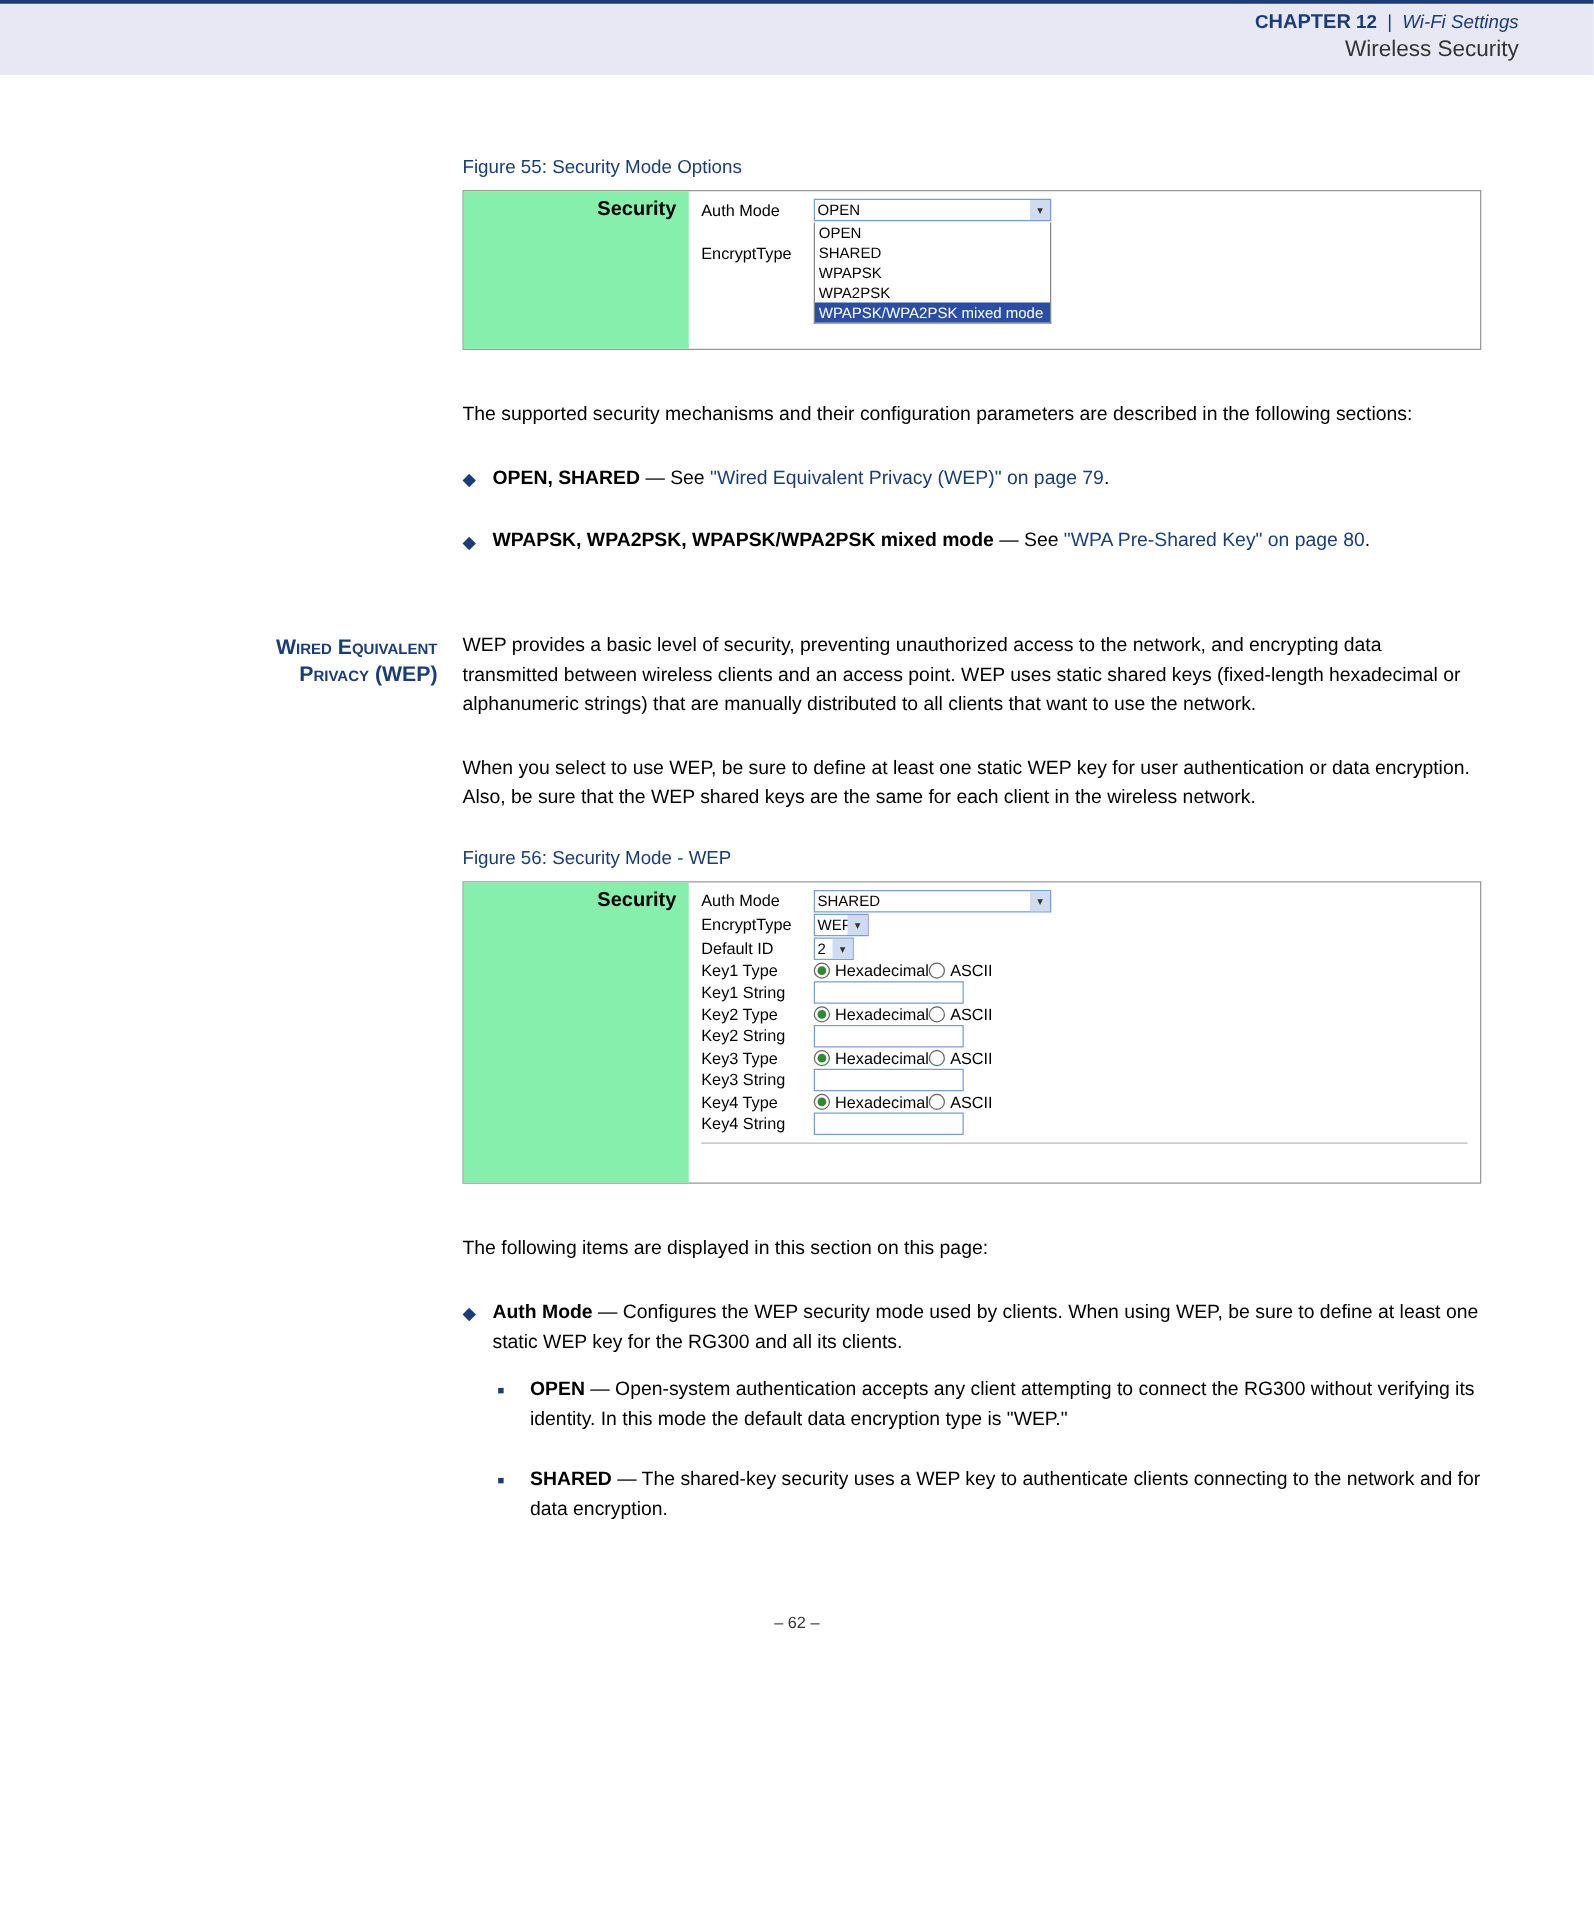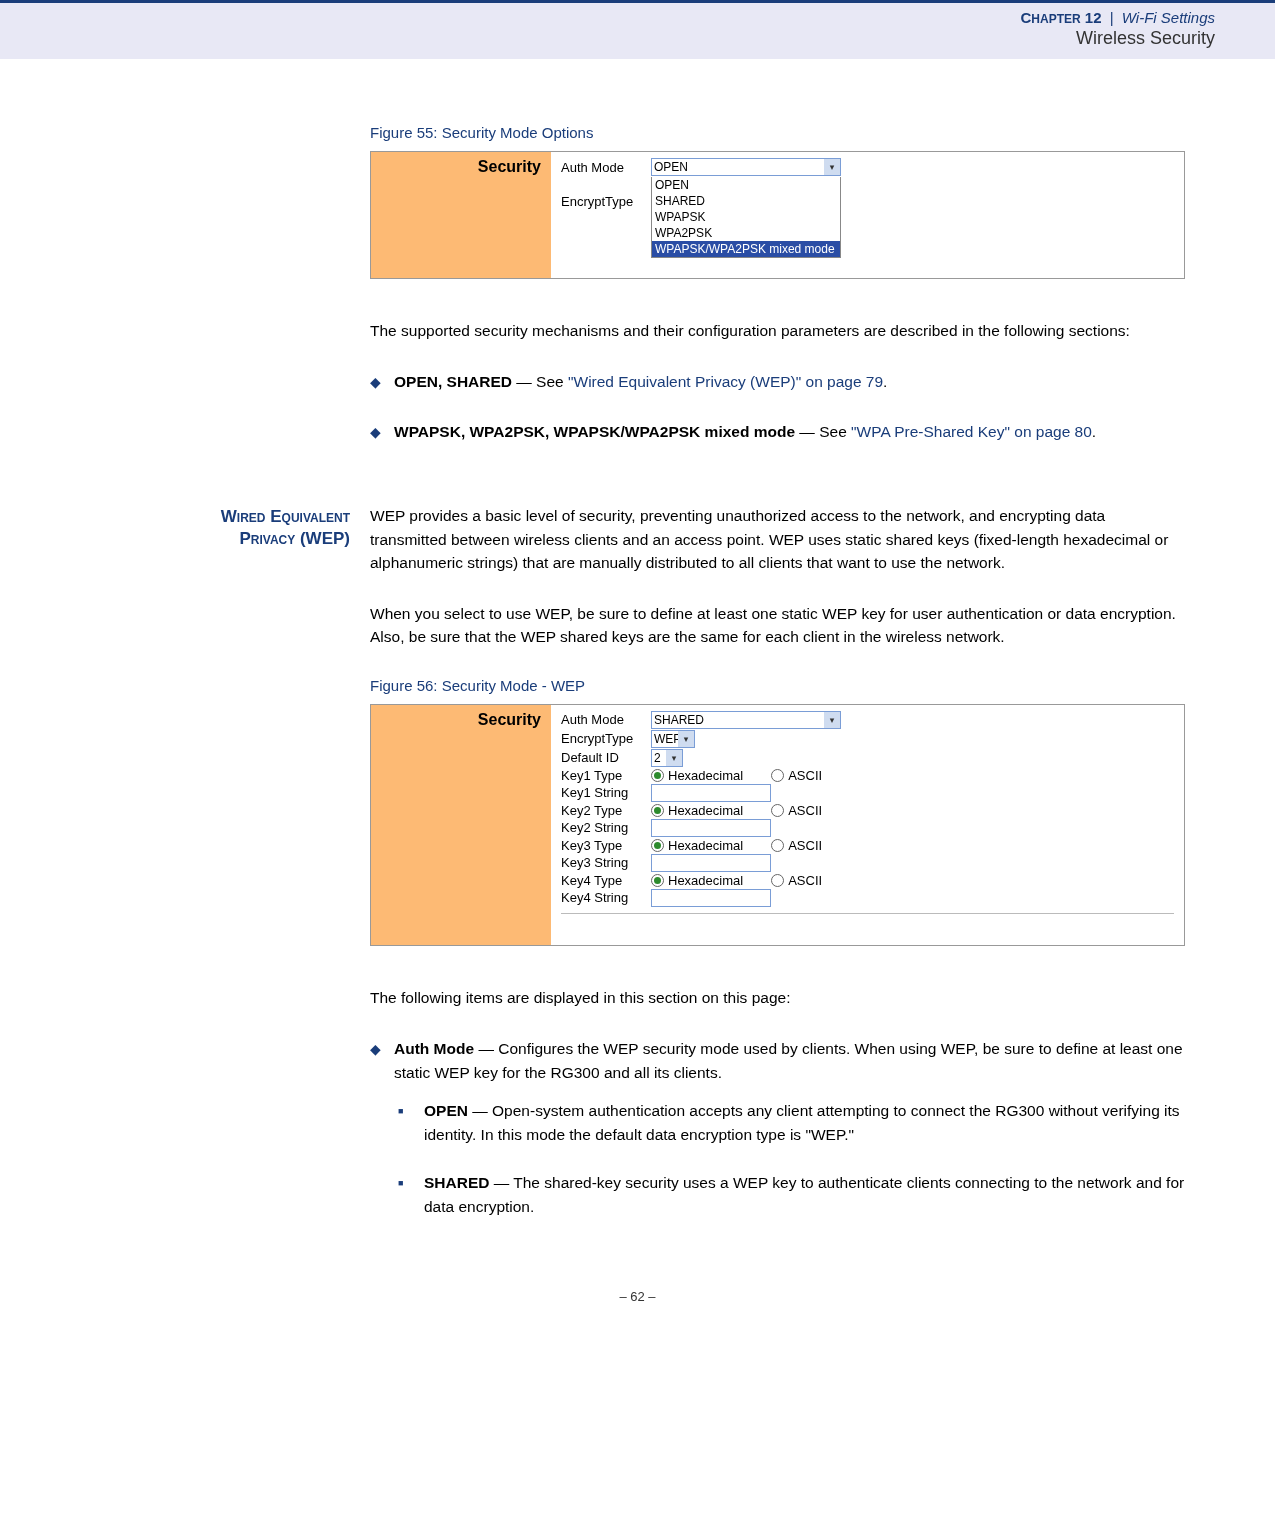--- a/index.html
+++ b/index.html
@@ -39,21 +39,21 @@
       margin-bottom: 10px;
       margin-top: 20px;
     }
     .figure-box {
       border: 1px solid #999;
       background: #fff;
       margin-bottom: 40px;
     }
     .fig-row { display: flex; align-items: stretch; }
     .fig-sidebar {
-      background: #fdba74;
+      background: #86efac;
       width: 180px;
       min-height: 100px;
       flex-shrink: 0;
       display: flex;
       justify-content: flex-end;
       padding: 6px 10px;
     }
     .fig-sidebar-label {
       font-weight: bold;
       color: #000;
@@ -98,21 +98,21 @@
     .fig-listbox .selected { background: #2a4da5; color: #fff; }
     .fig-input {
       border: 1px solid #7a9dd6;
       height: 18px;
       width: 120px;
       background: #fff;
     }
     .fig-radio {
       display: inline-flex;
       align-items: center;
-      margin-right: 28px;
+      margin-right: 0;
       font-size: 13px;
     }
     .fig-radio-dot {
       width: 13px; height: 13px; border-radius: 50%;
       border: 1px solid #666; margin-right: 4px;
       display: inline-flex; align-items: center; justify-content: center;
     }
     .fig-radio-dot.on::after {
       content: ''; width: 7px; height: 7px; border-radius: 50%;
       background: #2e8b2e;
@@ -168,21 +168,21 @@
       color: #333;
       padding: 30px 0 20px 0;
     }
     .fig56-box .fig-sidebar { min-height: 240px; }
   </style>
 </head>
 <body>
 
 <div class="header-band">
   <span class="chapter-label">
-    <span>C</span><span style="font-size:12px">HAPTER</span><span> 12</span>
+    <span>C</span><span style="font-size:16px">HAPTER</span><span> 12</span>
   </span>
   <span class="chapter-sep">|</span>
   <span class="chapter-name">Wi-Fi Settings</span>
   <span class="subsection">Wireless Security</span>
 </div>
 
 <div class="content-wrap">
 
   <div class="sidebar-col"></div>
   <div class="main-col">

